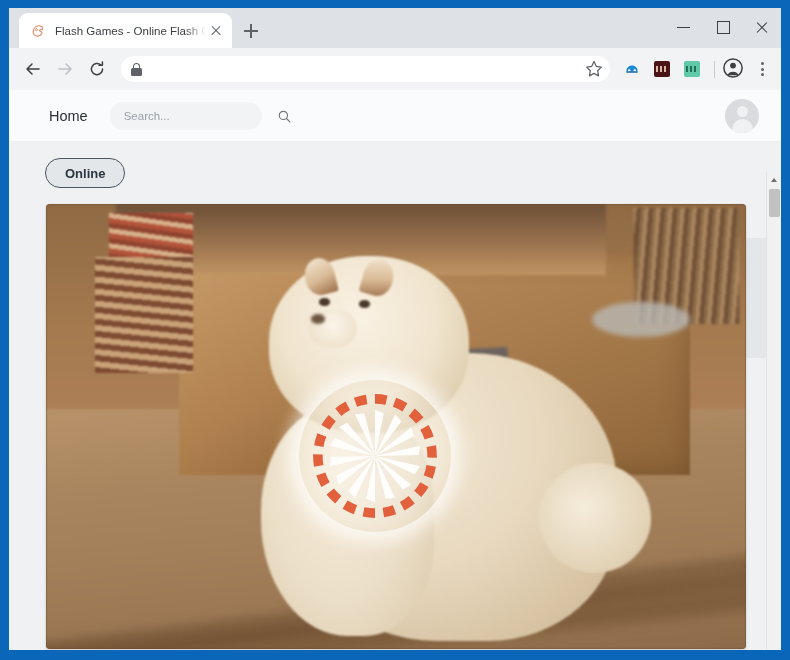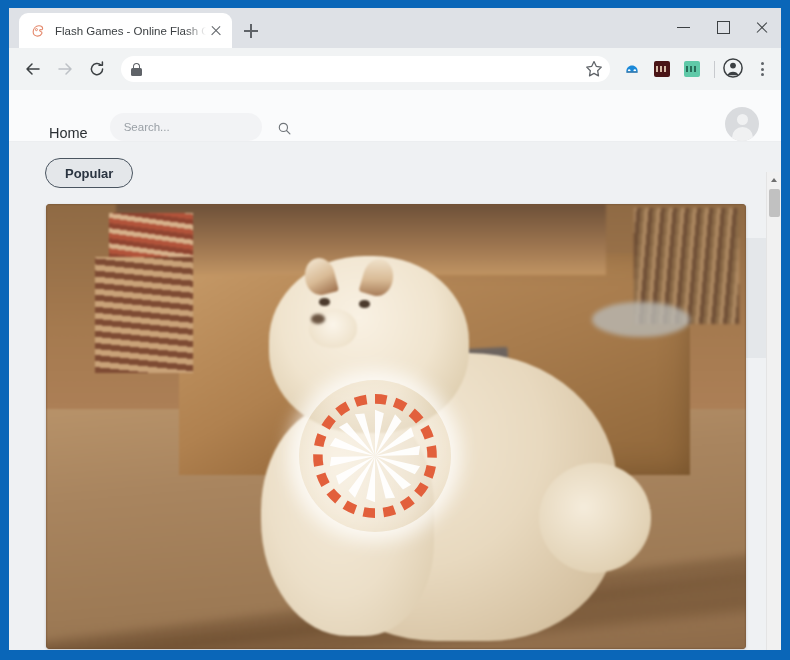--- a/index.html
+++ b/index.html
@@ -262,21 +262,21 @@
     border-radius: 50px 0 0 0;
     transform: skewX(-20deg);
   }
 
   
   .site-header {
     position: relative;
     height: 52px;
     background: #fafbfc;
     display: flex;
-    align-items: flex-end;
+    align-items: center;
     padding: 0 22px 0 40px;
     z-index: 2;
     border-bottom: 1px solid #eceef0;
   }
   .nav-home {
     font-size: 14.5px;
     color: #2b3034;
     cursor: pointer;
     margin-right: 22px;
   }
@@ -696,21 +696,21 @@
 
         <span class="header-spacer"></span>
 
         <div class="avatar">
           <span class="avatar-head"></span>
           <span class="avatar-body"></span>
         </div>
       </div>
 
       <div class="filters">
-        <div class="pill active">Popular</div>
+        <div class="pill active">Online</div>
       </div>
 
       <div class="card">
         <div class="photo photo-blur">
           <div class="wall"></div>
           <div class="floor">
             <div class="floor-line"></div>
             <div class="floor-line2"></div>
           </div>
           <div class="box-big"></div>

